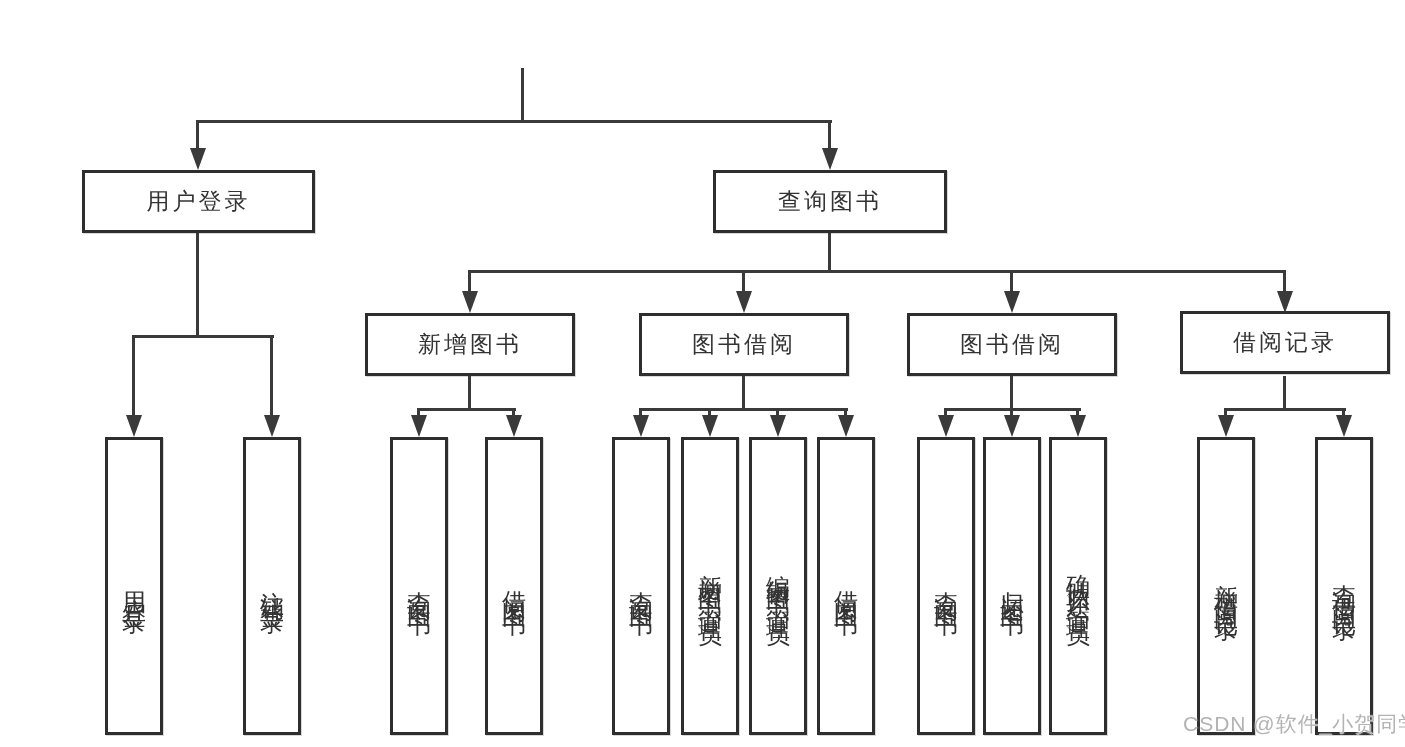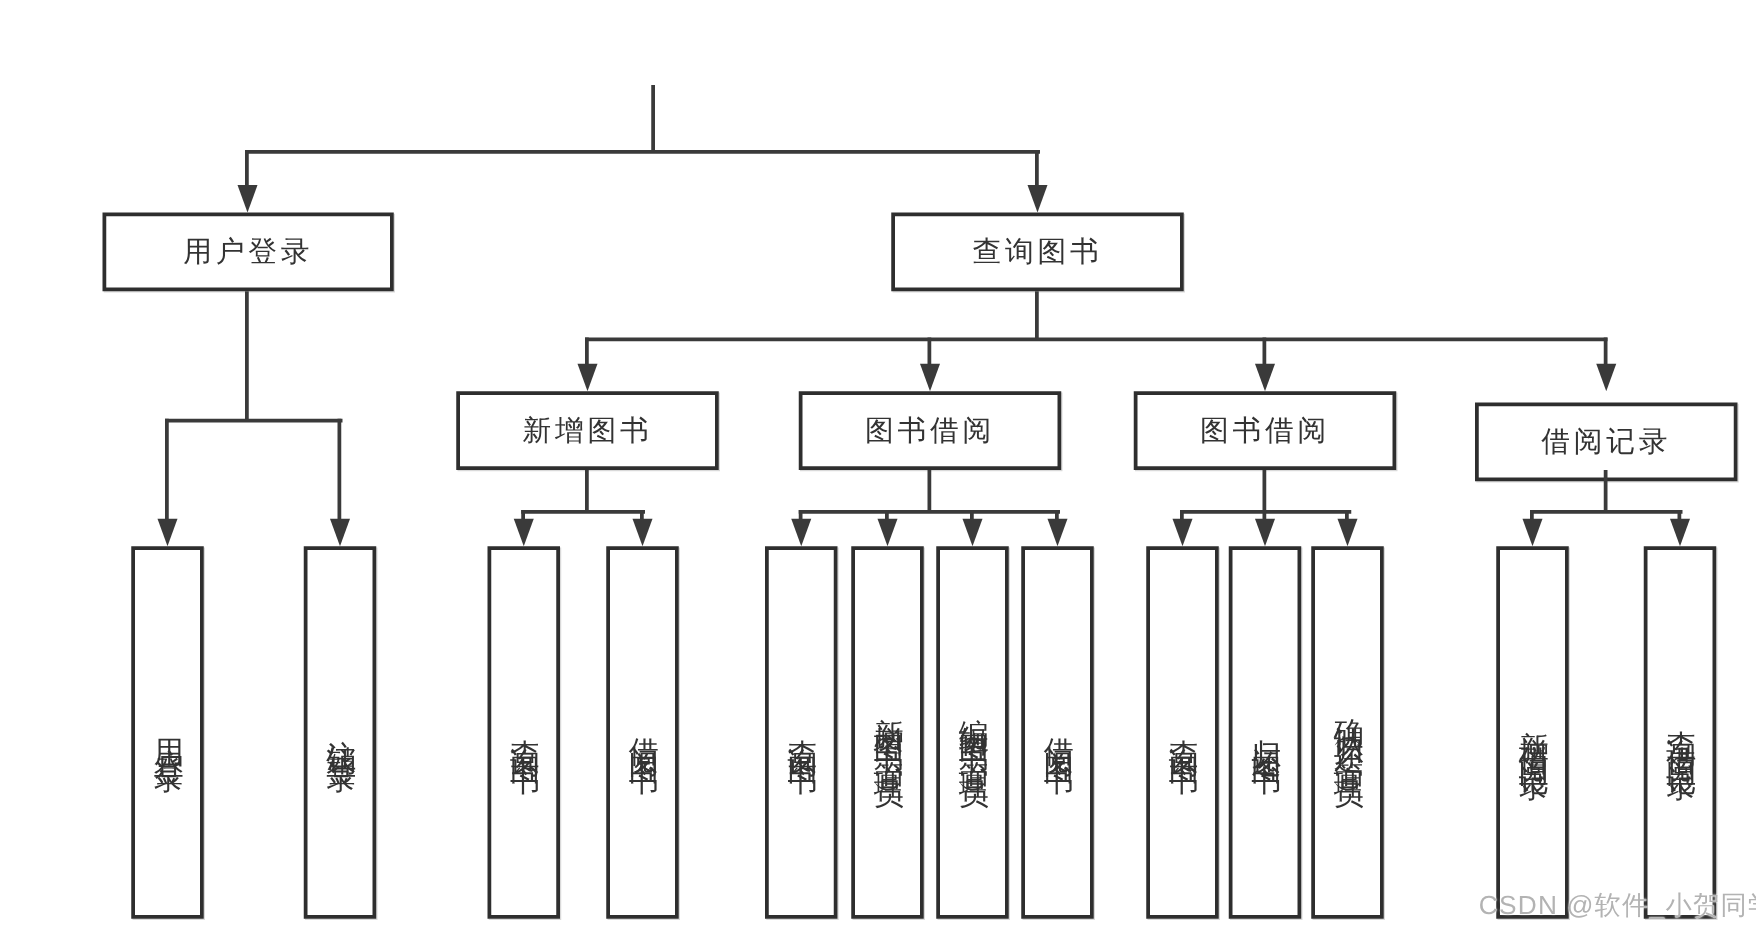--- a/index.html
+++ b/index.html
@@ -67,21 +67,21 @@
 
 <div id="canvas">
 
 
   <div class="box hbox" style="left:82px; top:170px; width:233px;">用户登录</div>
   <div class="box hbox" style="left:713px; top:170px; width:234px;">查询图书</div>
 
   <div class="box hbox" style="left:365px; top:313px; width:210px;">新增图书</div>
   <div class="box hbox" style="left:639px; top:313px; width:210px;">图书借阅</div>
   <div class="box hbox" style="left:907px; top:313px; width:210px;">图书借阅</div>
-  <div class="box hbox" style="left:1180px; top:322px; width:210px;">借阅记录</div>
+  <div class="box hbox" style="left:1180px; top:311px; width:210px;">借阅记录</div>
 
   <div class="box vbox" style="left:105px;">用户登录</div>
   <div class="box vbox" style="left:243px;">注销登录</div>
 
   <div class="box vbox" style="left:390px;">查询图书</div>
   <div class="box vbox" style="left:485px;">借阅图书</div>
 
   <div class="box vbox" style="left:612px;">查询图书</div>
   <div class="box vbox" style="left:681px;">新增图书（管理员）</div>
   <div class="box vbox" style="left:749px;">编辑图书（管理员）</div>

